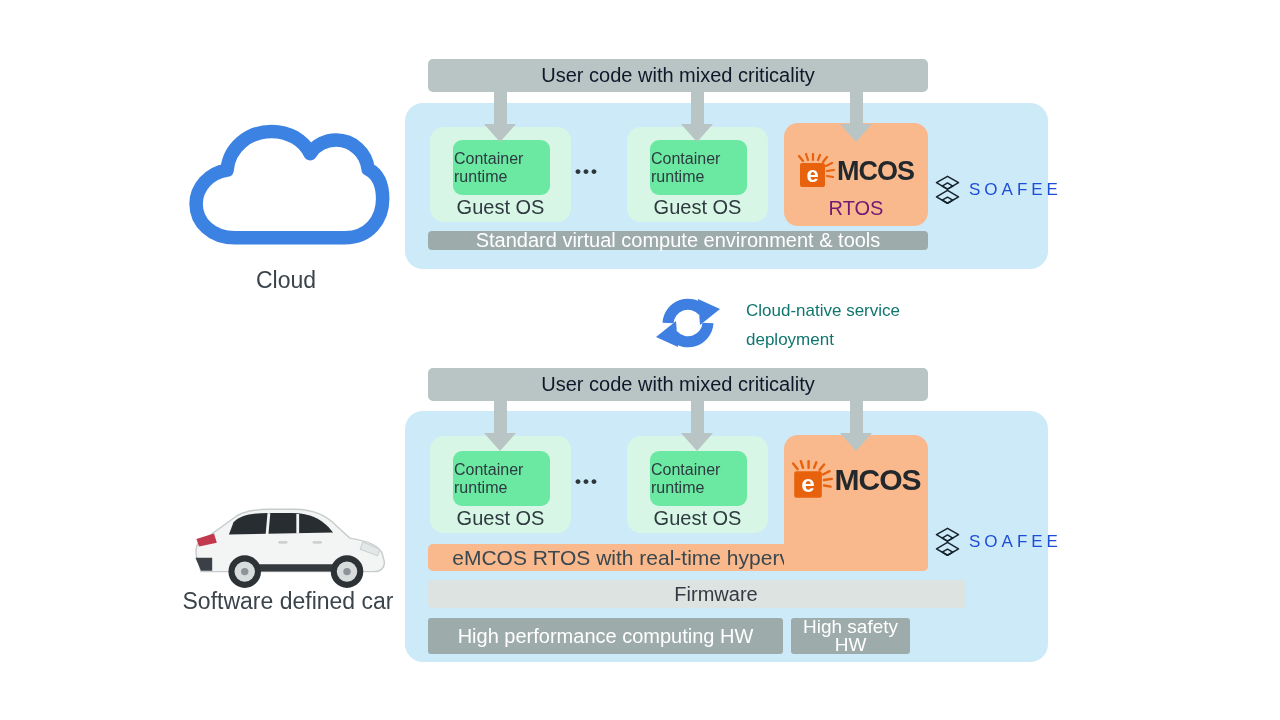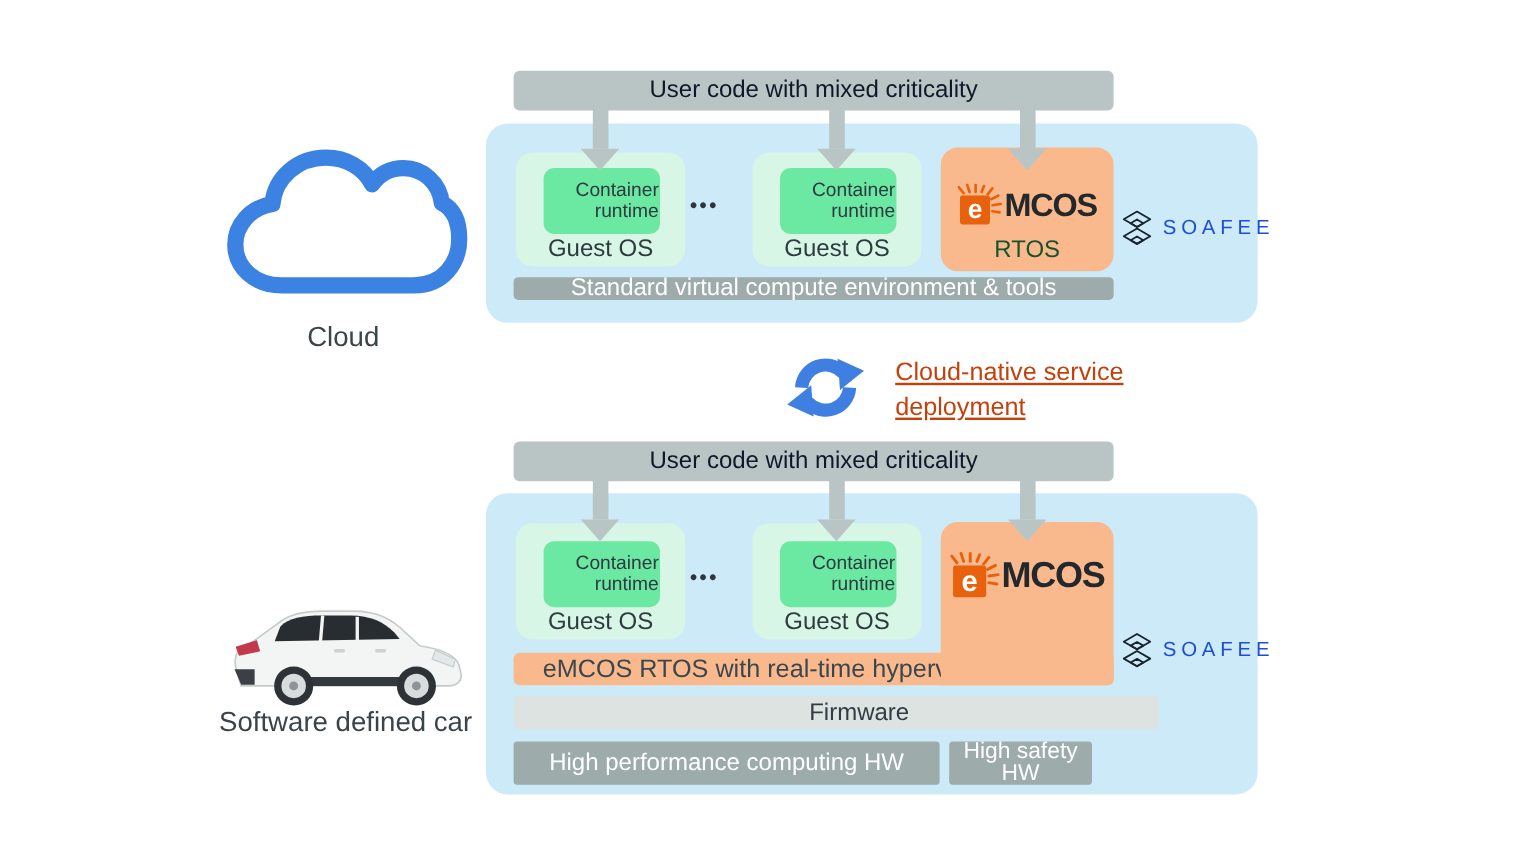--- a/index.html
+++ b/index.html
@@ -14,53 +14,53 @@
   .bar{position:absolute;display:flex;align-items:center;justify-content:center;}
   .bar-light{background:#b8c5c4;color:#0f172a;border-radius:5px;font-size:20px;}
   .bar-dark{background:#9dabaa;color:#ffffff;border-radius:4px;font-size:20px;}
   .bar-firmware{background:#dce3e1;color:#333c42;border-radius:4px;font-size:20px;}
   .bar-orange{background:#f9b98c;color:#3a474f;border-radius:5px;font-size:21px;}
 
   
   .guest-box{position:absolute;background:#d7f6e5;border-radius:14px;}
   .runtime-chip{position:absolute;left:23px;top:13px;width:95px;height:53px;border-radius:9px;
                 background:#6be8a1;display:flex;align-items:center;justify-content:center;
-                text-align:right;font-size:16px;line-height:18px;color:#2d3a40;padding:1px;}
+                text-align:left;font-size:16px;line-height:18px;color:#2d3a40;padding:1px;}
   .guest-os-label{position:absolute;left:0;bottom:3px;width:100%;text-align:center;
                   font-size:20px;color:#2f3a40;}
 
   
   .emcos-box{position:absolute;background:#f9b98c;}
   .emcos-box-top{border-radius:14px;}
   .emcos-box-tall{border-radius:14px 14px 5px 0;}
   .emcos-logo{position:absolute;left:0;width:100%;display:flex;align-items:center;
               justify-content:center;gap:1px;}
   .emcos-wordmark{font-weight:bold;color:#23282c;letter-spacing:-1px;}
   .emcos-sub{position:absolute;left:0;bottom:6px;width:100%;text-align:center;
-             font-size:20px;color:#14532d;}
+             font-size:20px;color:#701a75;}
 
   
   .dots{position:absolute;width:50px;text-align:center;font-size:17px;letter-spacing:2px;
         color:#2c363b;font-weight:bold;}
 
   
   .arrow{position:absolute;width:32px;display:flex;flex-direction:column;align-items:center;z-index:6;}
   .arrow .shaft{width:13px;height:33px;background:#b8c5c4;}
   .arrow .head{width:0;height:0;border-left:16px solid transparent;
                border-right:16px solid transparent;border-top:18px solid #b8c5c4;}
 
   
   .soafee{position:absolute;display:flex;align-items:center;gap:8px;}
   .soafee-text{font-size:17px;font-weight:normal;letter-spacing:4px;color:#1d4ed8;}
 
   
   .figure-label{position:absolute;text-align:center;font-size:23px;color:#3b444b;}
 
   
-  .transfer-label{position:absolute;font-size:21px;line-height:29px;color:#c2410c;text-decoration:underline;}
+  .transfer-label{position:absolute;font-size:17px;line-height:29px;color:#0f766e;}
 </style>
 </head>
 <body>
 
 <div class="canvas">
 
   <svg class="abs" style="left:181px;top:114px;" width="210" height="145" viewBox="0 0 210 150">
     <path d="M52 128 C 28 128 12 112 12 93 C 12 76 25 61 44 58 C 46 35 66 18 90 18
              C 108 18 123 27 130 41 C 136 32 146 27 157 27 C 174 27 188 40 190 57
              C 202 63 205 75 205 88 C 205 109 191 128 166 128 Z" fill="#ffffff" stroke="#3b82e2" stroke-width="14" stroke-linejoin="round"></path>

